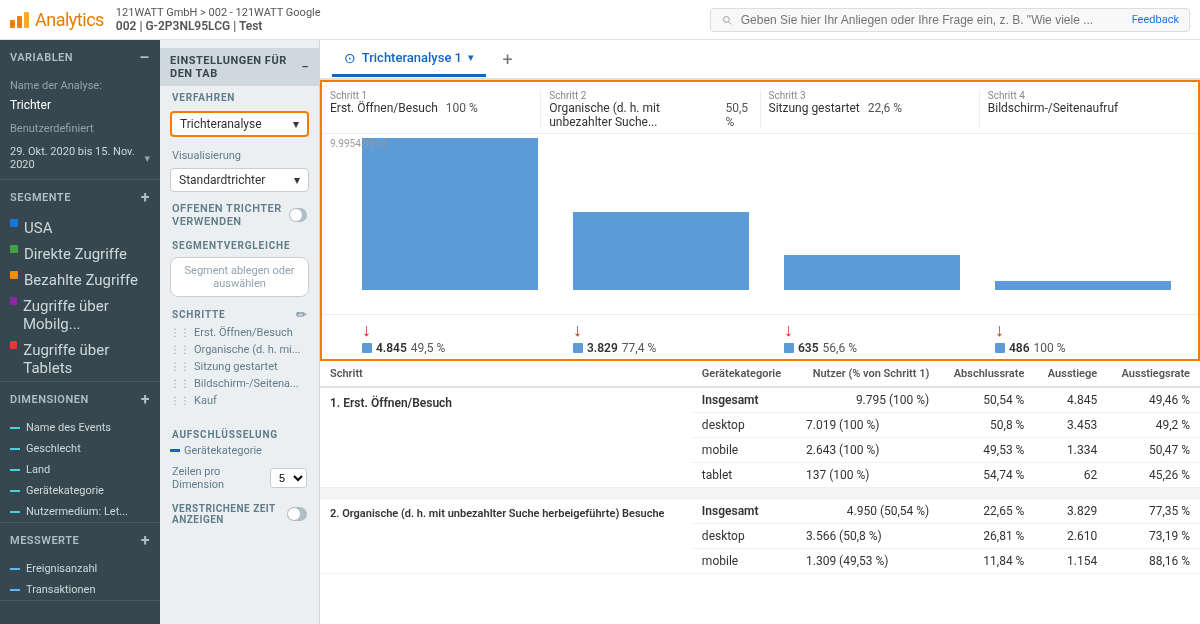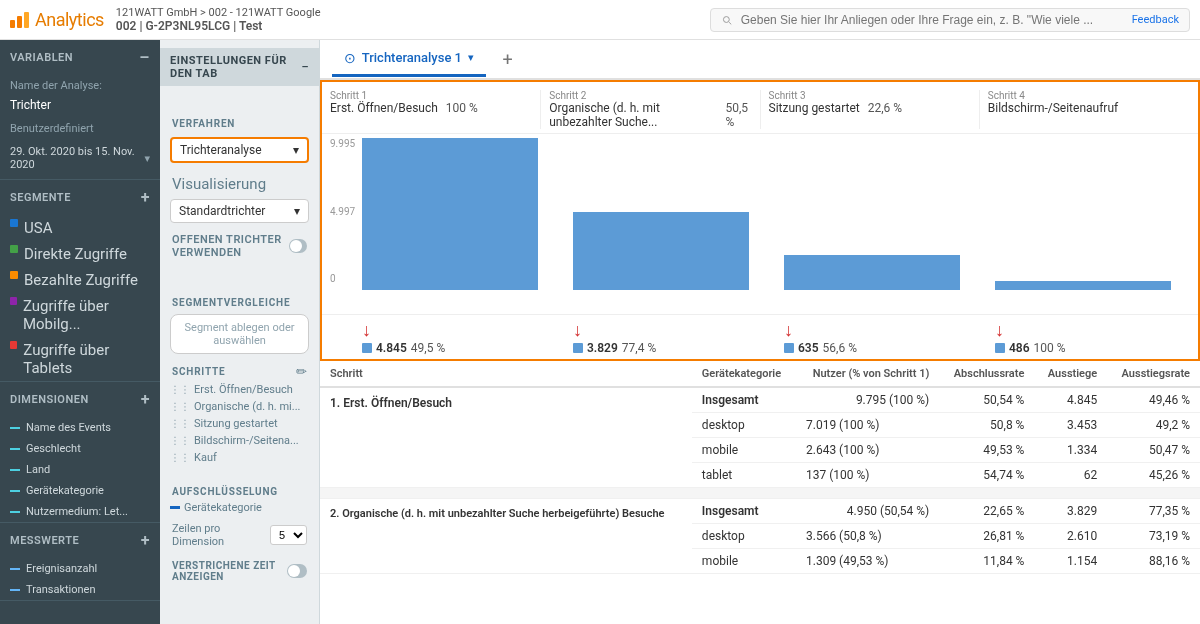--- a/index.html
+++ b/index.html
@@ -40,23 +40,23 @@
     .date-selector .chevron { color: #90a4ae; }
     .segment-item { display: flex; align-items: flex-start; gap: 6px; padding: 4px 10px; font-size: 15px; color: #cfd8dc; cursor: pointer; }
     .segment-dot { width: 8px; height: 8px; border-radius: 1px; }
     .dim-item { display: flex; align-items: center; gap: 6px; padding: 4px 10px; font-size: 11px; color: #cfd8dc; cursor: pointer; }
     .dim-line { width: 10px; height: 2px; background: #4dd0e1; }
     .metrics-item { display: flex; align-items: center; gap: 6px; padding: 4px 10px; font-size: 11px; color: #cfd8dc; }
     .metrics-line { width: 10px; height: 2px; background: #64b5f6; }
 
     
     .middle-panel { width: 160px; background: #eceff1; border-right: 1px solid #cfd8dc; overflow-y: auto; flex-shrink: 0; padding: 8px 0; }
-    .mp-section-title { font-size: 10px; font-weight: 700; color: #607d8b; letter-spacing: 0.8px; padding: 6px 12px 2px; text-transform: uppercase; margin-top: 26px; }
+    .mp-section-title { font-size: 10px; font-weight: 700; color: #607d8b; letter-spacing: 0.8px; padding: 6px 12px 2px; text-transform: uppercase; }
     .mp-select-box { margin: 6px 10px; background: #fff; border: 2px solid #f57c00; border-radius: 4px; padding: 4px 8px; display: flex; align-items: center; justify-content: space-between; cursor: pointer; font-size: 12px; color: #333; }
-    .mp-label { padding: 6px 12px 2px; font-size: 15px; color: #607d8b; }
+    .mp-label { padding: 6px 12px 2px; font-size: 11px; color: #607d8b; }
     .mp-select { margin: 4px 10px; background: #fff; border: 1px solid #ccc; border-radius: 4px; padding: 4px 8px; display: flex; align-items: center; justify-content: space-between; cursor: pointer; font-size: 12px; color: #333; }
     .mp-toggle-row { display: flex; align-items: center; justify-content: space-between; padding: 6px 12px; }
     .mp-toggle-label { font-size: 11px; color: #607d8b; font-weight: 600; letter-spacing: 0.5px; text-transform: uppercase; }
     .toggle-switch { width: 28px; height: 14px; background: #b0bec5; border-radius: 7px; position: relative; cursor: pointer; }
     .toggle-knob { width: 12px; height: 12px; background: #fff; border-radius: 50%; position: absolute; top: 1px; left: 1px; }
     .mp-segment-drop { margin: 4px 10px; background: #fff; border: 1px solid #ccc; border-radius: 8px; padding: 6px 8px; font-size: 11px; color: #90a4ae; text-align: center; cursor: pointer; }
     .mp-steps-header { display: flex; align-items: center; justify-content: space-between; padding: 6px 12px 2px; }
     .mp-steps-title { font-size: 10px; font-weight: 700; color: #607d8b; letter-spacing: 0.8px; text-transform: uppercase; }
     .mp-step-item { display: flex; align-items: center; gap: 4px; padding: 2px 10px; font-size: 11px; color: #607d8b; cursor: pointer; }
     .step-dots { color: #90a4ae; font-size: 10px; }
@@ -305,21 +305,21 @@
         <div class="step-col">
           <div class="step-label">Schritt 4</div>
           <div style="display:flex;align-items:baseline;gap:8px;">
             <span class="step-name">Bildschirm-/Seitenaufruf</span>
           </div>
         </div>
       </div>
 
       <div style="display:flex;height:180px;position:relative;padding:4px 0;">
 
-        <div style="position:absolute;left:8px;top:4px;bottom:30px;display:flex;flex-direction:column;justify-content:space-between;font-size:10px;color:#999;z-index:1;">
+        <div style="position:absolute;left:8px;top:4px;bottom:30px;display:flex;flex-direction:row;justify-content:space-between;font-size:10px;color:#999;z-index:1;">
           <span>9.995</span>
           <span>4.997</span>
           <span>0</span>
         </div>
 
         <div style="flex:1;display:flex;align-items:flex-end;padding:0 8px 20px 40px;">
           <div style="width:90%;height:152px;background:#5c9bd6;"></div>
         </div>
 
         <div style="flex:1;display:flex;align-items:flex-end;padding:0 8px 20px;">

